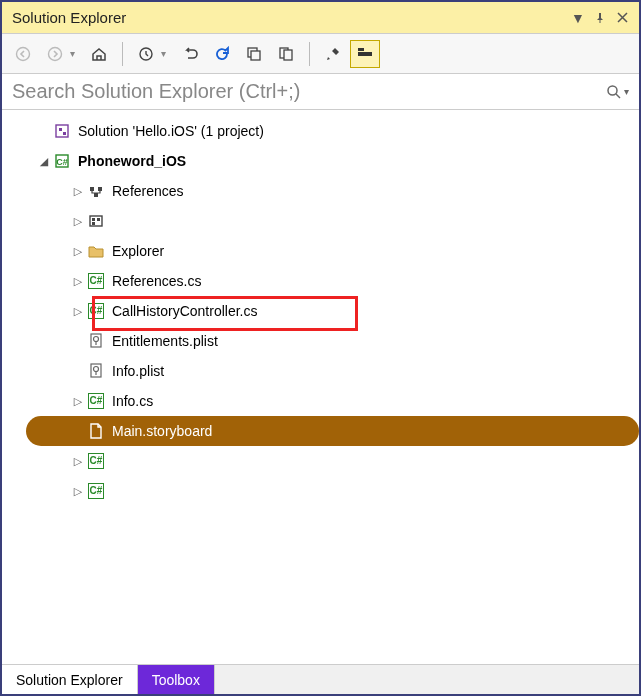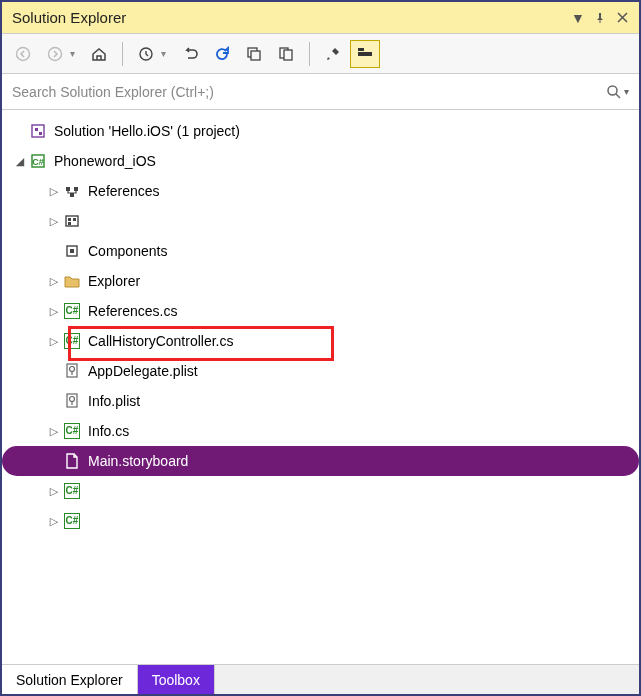--- a/index.html
+++ b/index.html
@@ -42,38 +42,39 @@
   .tbtn.disabled { color:#bbb; }
   .tbtn.active { background:#fdf3b8; border-color:#c4a800; }
   .tbtn svg { display:block; }
   .drop { width:8px; color:#888; font-size:10px; margin-left:-2px; margin-right:4px;}
   .searchbar {
     display:flex; align-items:center;
     height:36px; padding:0 10px;
     border-bottom:1px solid #ccc;
   }
   .searchbar input {
-    flex:1; border:none; outline:none; font-size:14px; color:#333;
+    flex:1; border:none; outline:none; font-size:20px; color:#333;
     background:transparent;
   }
   .searchbar input::placeholder { color:#888; }
   .searchbar .sicon { color:#666; display:flex; align-items:center; gap:2px; }
   .tree {
     flex:1; overflow:auto; padding:6px 0; line-height:30px;
   }
   .row {
     display:flex; align-items:center; height:30px;
     white-space:nowrap;
+    margin-left:24px;
   }
   .row .indent { flex:0 0 auto; }
   .row .exp { width:16px; text-align:center; color:#555; font-size:11px; flex:0 0 auto; }
   .row .ico { width:20px; display:flex; align-items:center; justify-content:center; flex:0 0 auto; margin-right:6px;}
   .row .label { flex:0 0 auto; }
-  .row.bold .label { font-weight:400; }
-  .row.selected { background:#701a75; color:#fff;border-radius:15px; }
+  .row.bold .label { font-weight:700; }
+  .row.selected { background:#a16207; color:#fff;border-radius:15px; }
   .row.highlight { position:relative; }
   .row.highlight::after {
     content:""; position:absolute; left:66px; top:0; width:260px; height:29px;
     border:3px solid #e22; pointer-events:none;
   }
   .csicon { border:1px solid #2a8a2a; color:#2a8a2a; font-size:10px; font-weight:bold; width:16px; height:16px; display:flex; align-items:center; justify-content:center; background:#fff;}
   .plisticon svg, .fileicon svg, .foldericon svg, .refsicon svg, .acicon svg, .compicon svg, .projicon svg, .solicon svg { display:block;}
   .tabs {
     height:30px; display:flex; border-top:1px solid #ccc; background:#f0f0f0;
   }
@@ -222,31 +223,20 @@
           <svg width="16" height="16" viewBox="0 0 16 16">
             <rect x="2" y="3" width="12" height="10" fill="none" stroke="#444" stroke-width="1.4"></rect>
             <rect x="4" y="5" width="3" height="3" fill="#444"></rect>
             <rect x="9" y="5" width="3" height="3" fill="#444"></rect>
             <rect x="4" y="9" width="3" height="3" fill="#444"></rect>
           </svg>
         </span>
       </div>
       <div class="row">
         <span class="indent" style="width:44px"></span>
-        <span class="exp"></span>
-        <span class="ico">
-          <svg width="16" height="16" viewBox="0 0 16 16">
-            <rect x="3" y="3" width="10" height="10" fill="none" stroke="#444" stroke-width="1.4"></rect>
-            <rect x="6" y="6" width="4" height="4" fill="#444"></rect>
-          </svg>
-        </span>
-        <span class="label">Components</span>
-      </div>
-      <div class="row">
-        <span class="indent" style="width:44px"></span>
         <span class="exp">▷</span>
         <span class="ico">
           <svg width="16" height="14" viewBox="0 0 16 14">
             <path d="M1 3h5l2 2h7v8H1z" fill="#e8c068" stroke="#b89030" stroke-width="1"></path>
           </svg>
         </span>
         <span class="label">Explorer</span>
       </div>
       <div class="row">
         <span class="indent" style="width:44px"></span>
@@ -267,21 +257,21 @@
       <div class="row">
         <span class="indent" style="width:44px"></span>
         <span class="exp"></span>
         <span class="ico">
           <svg width="16" height="16" viewBox="0 0 16 16">
             <rect x="3" y="1" width="10" height="13" fill="#fff" stroke="#666" stroke-width="1.2"></rect>
             <circle cx="8" cy="6" r="2.5" fill="none" stroke="#666" stroke-width="1.2"></circle>
             <path d="M8 8v4" stroke="#666" stroke-width="1.2"></path>
           </svg>
         </span>
-        <span class="label">AppDelegate.plist</span>
+        <span class="label">Entitlements.plist</span>
       </div>
       <div class="row">
         <span class="indent" style="width:44px"></span>
         <span class="exp"></span>
         <span class="ico">
           <svg width="16" height="16" viewBox="0 0 16 16">
             <rect x="3" y="1" width="10" height="13" fill="#fff" stroke="#666" stroke-width="1.2"></rect>
             <circle cx="8" cy="6" r="2.5" fill="none" stroke="#666" stroke-width="1.2"></circle>
             <path d="M8 8v4" stroke="#666" stroke-width="1.2"></path>
           </svg>

